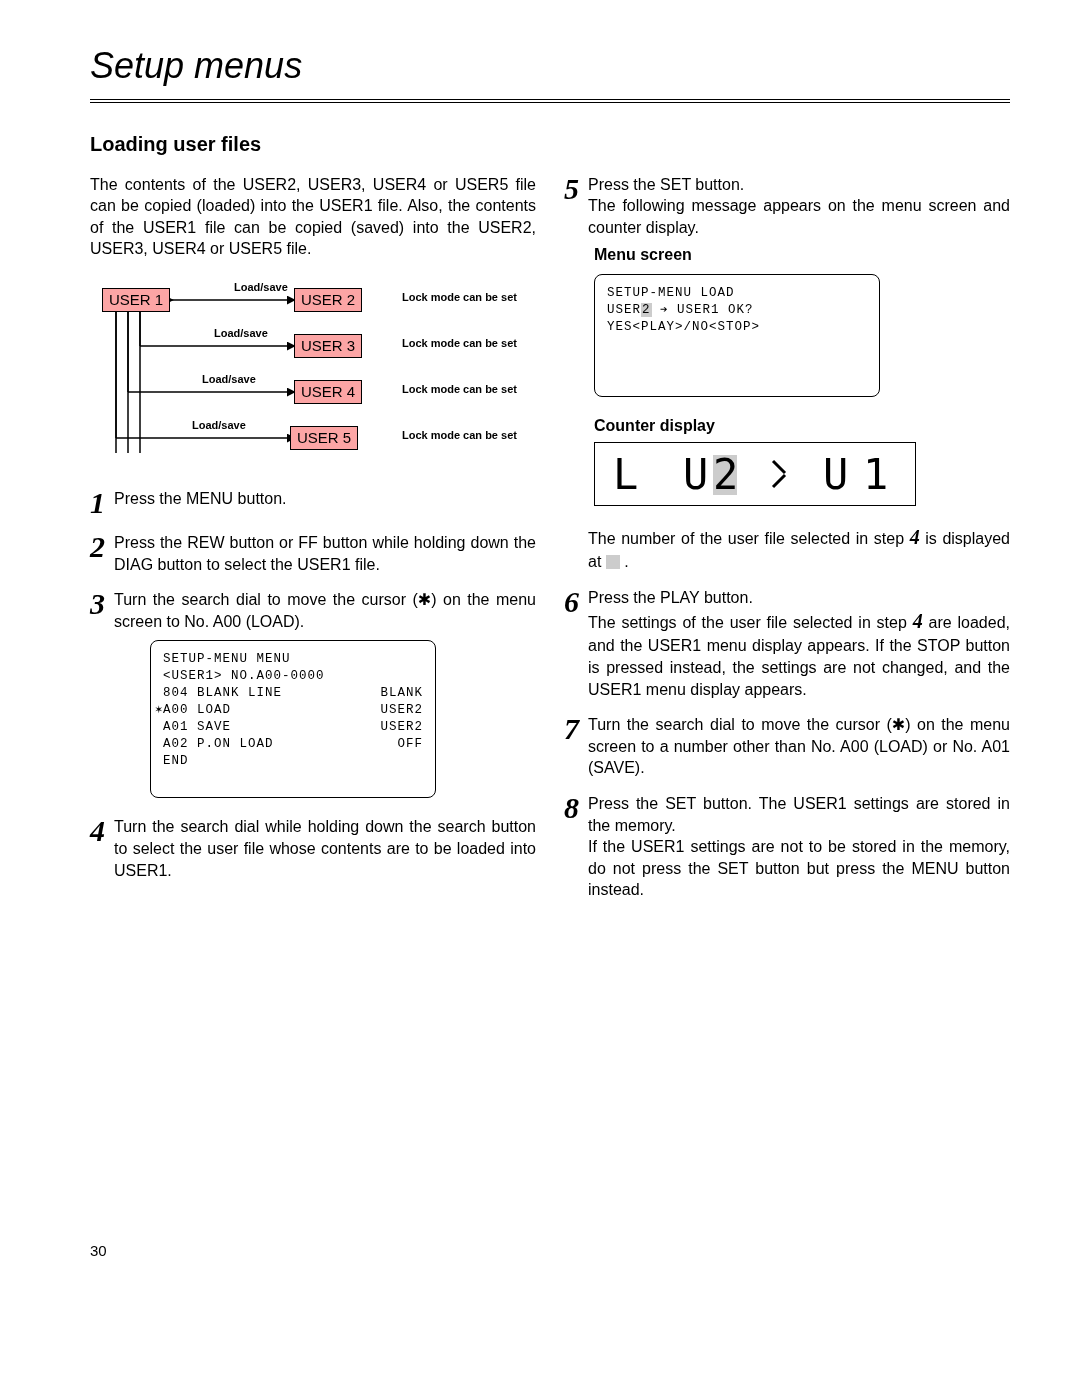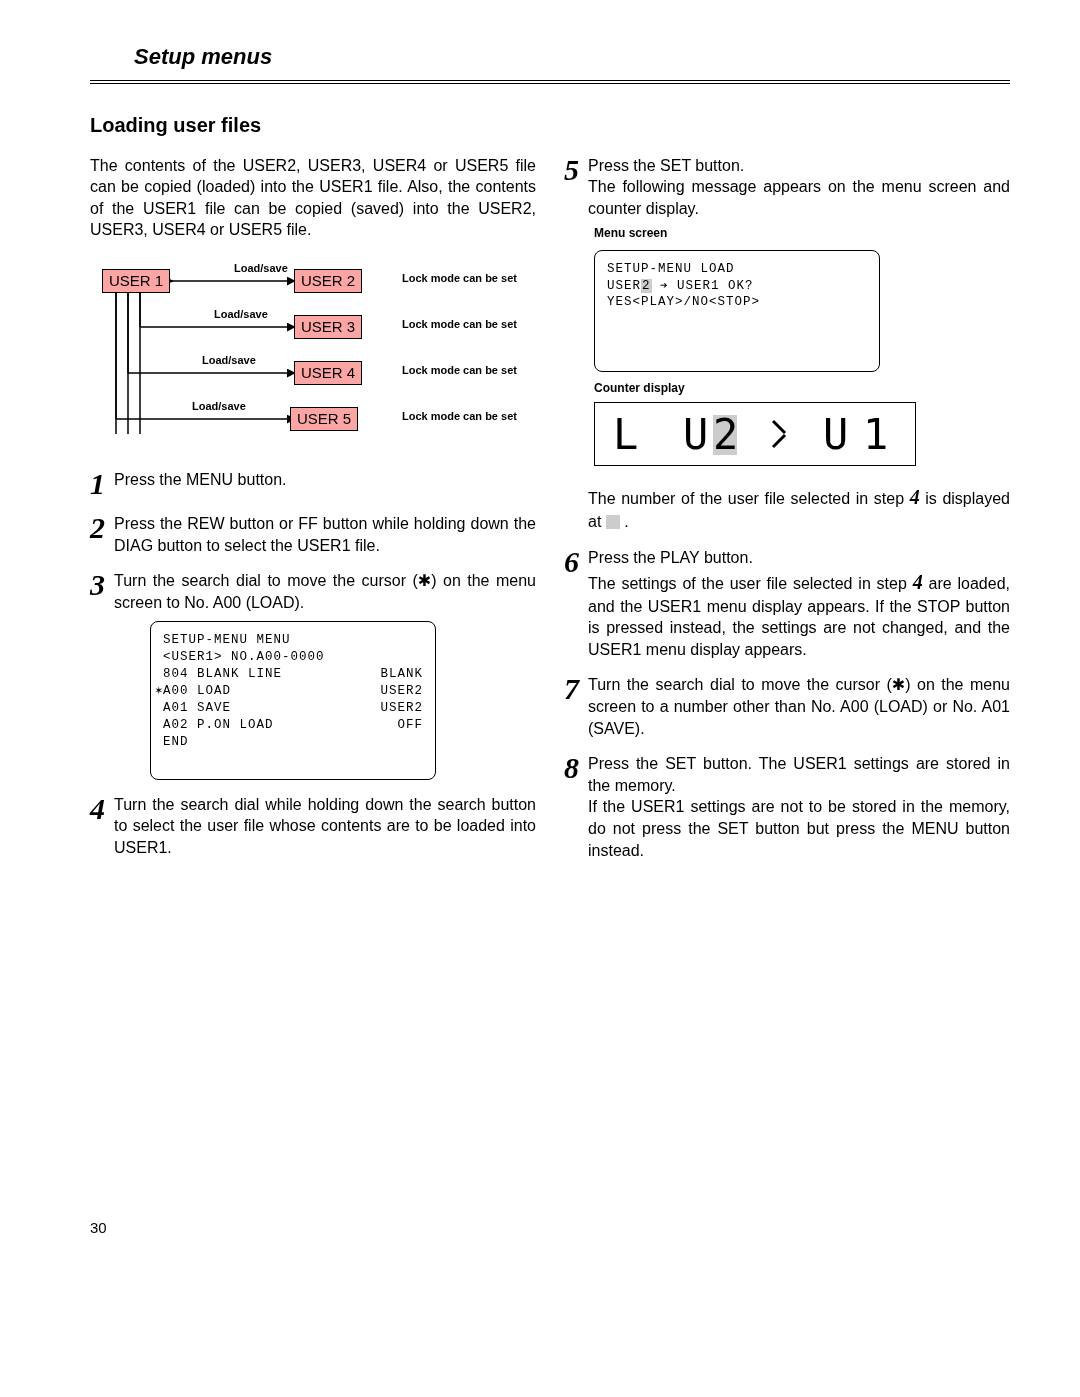--- a/index.html
+++ b/index.html
@@ -7,25 +7,24 @@
     background: #fff;
     margin: 0;
     padding: 0 70px 40px 90px;
     width: 1080px;
     box-sizing: border-box;
     color: #000;
     font-size: 16px;
     line-height: 1.35;
   }
   .title {
-    font-size: 22px;
-    font-weight: bold;
+    font-size: 36px;
+    font-weight: normal;
     font-style: italic;
     margin-top: 42px;
-    margin-left: 44px;
   }
   .rule {
     border: 0;
     border-top: 4px double #000;
     margin-top: 8px;
   }
   .section-h {
     font-size: 20px;
     font-weight: bold;
     margin: 28px 0 16px 0;
@@ -73,31 +72,31 @@
     position:relative;
     width:420px; height:190px;
     margin:0 0 20px 4px;
   }
   
   .menubox {
     border:1.5px solid #000;
     border-radius:8px;
     padding:10px 12px 28px 12px;
     width:260px;
-    margin: 8px 0 8px 60px;
+    margin: 8px 0 18px 60px;
     font-family: 'Courier New', monospace;
     font-size: 12.5px;
     letter-spacing:1px;
     line-height:1.35;
     position:relative;
   }
   .menubox .star {
     position:absolute; left:4px;
   }
-  .caption { font-size:12px; font-weight:bold; margin:6px 0 4px 30px; }
+  .caption { font-size:16px; font-weight:bold; margin:6px 0 4px 30px; }
   
   .counter-box {
     border:1.5px solid #000;
     margin: 6px 0 18px 30px;
     width: 320px;
     padding: 8px 0;
     display:flex;
     justify-content:space-around;
   }
   .hl { background:#ccc; padding:0 1px; }

